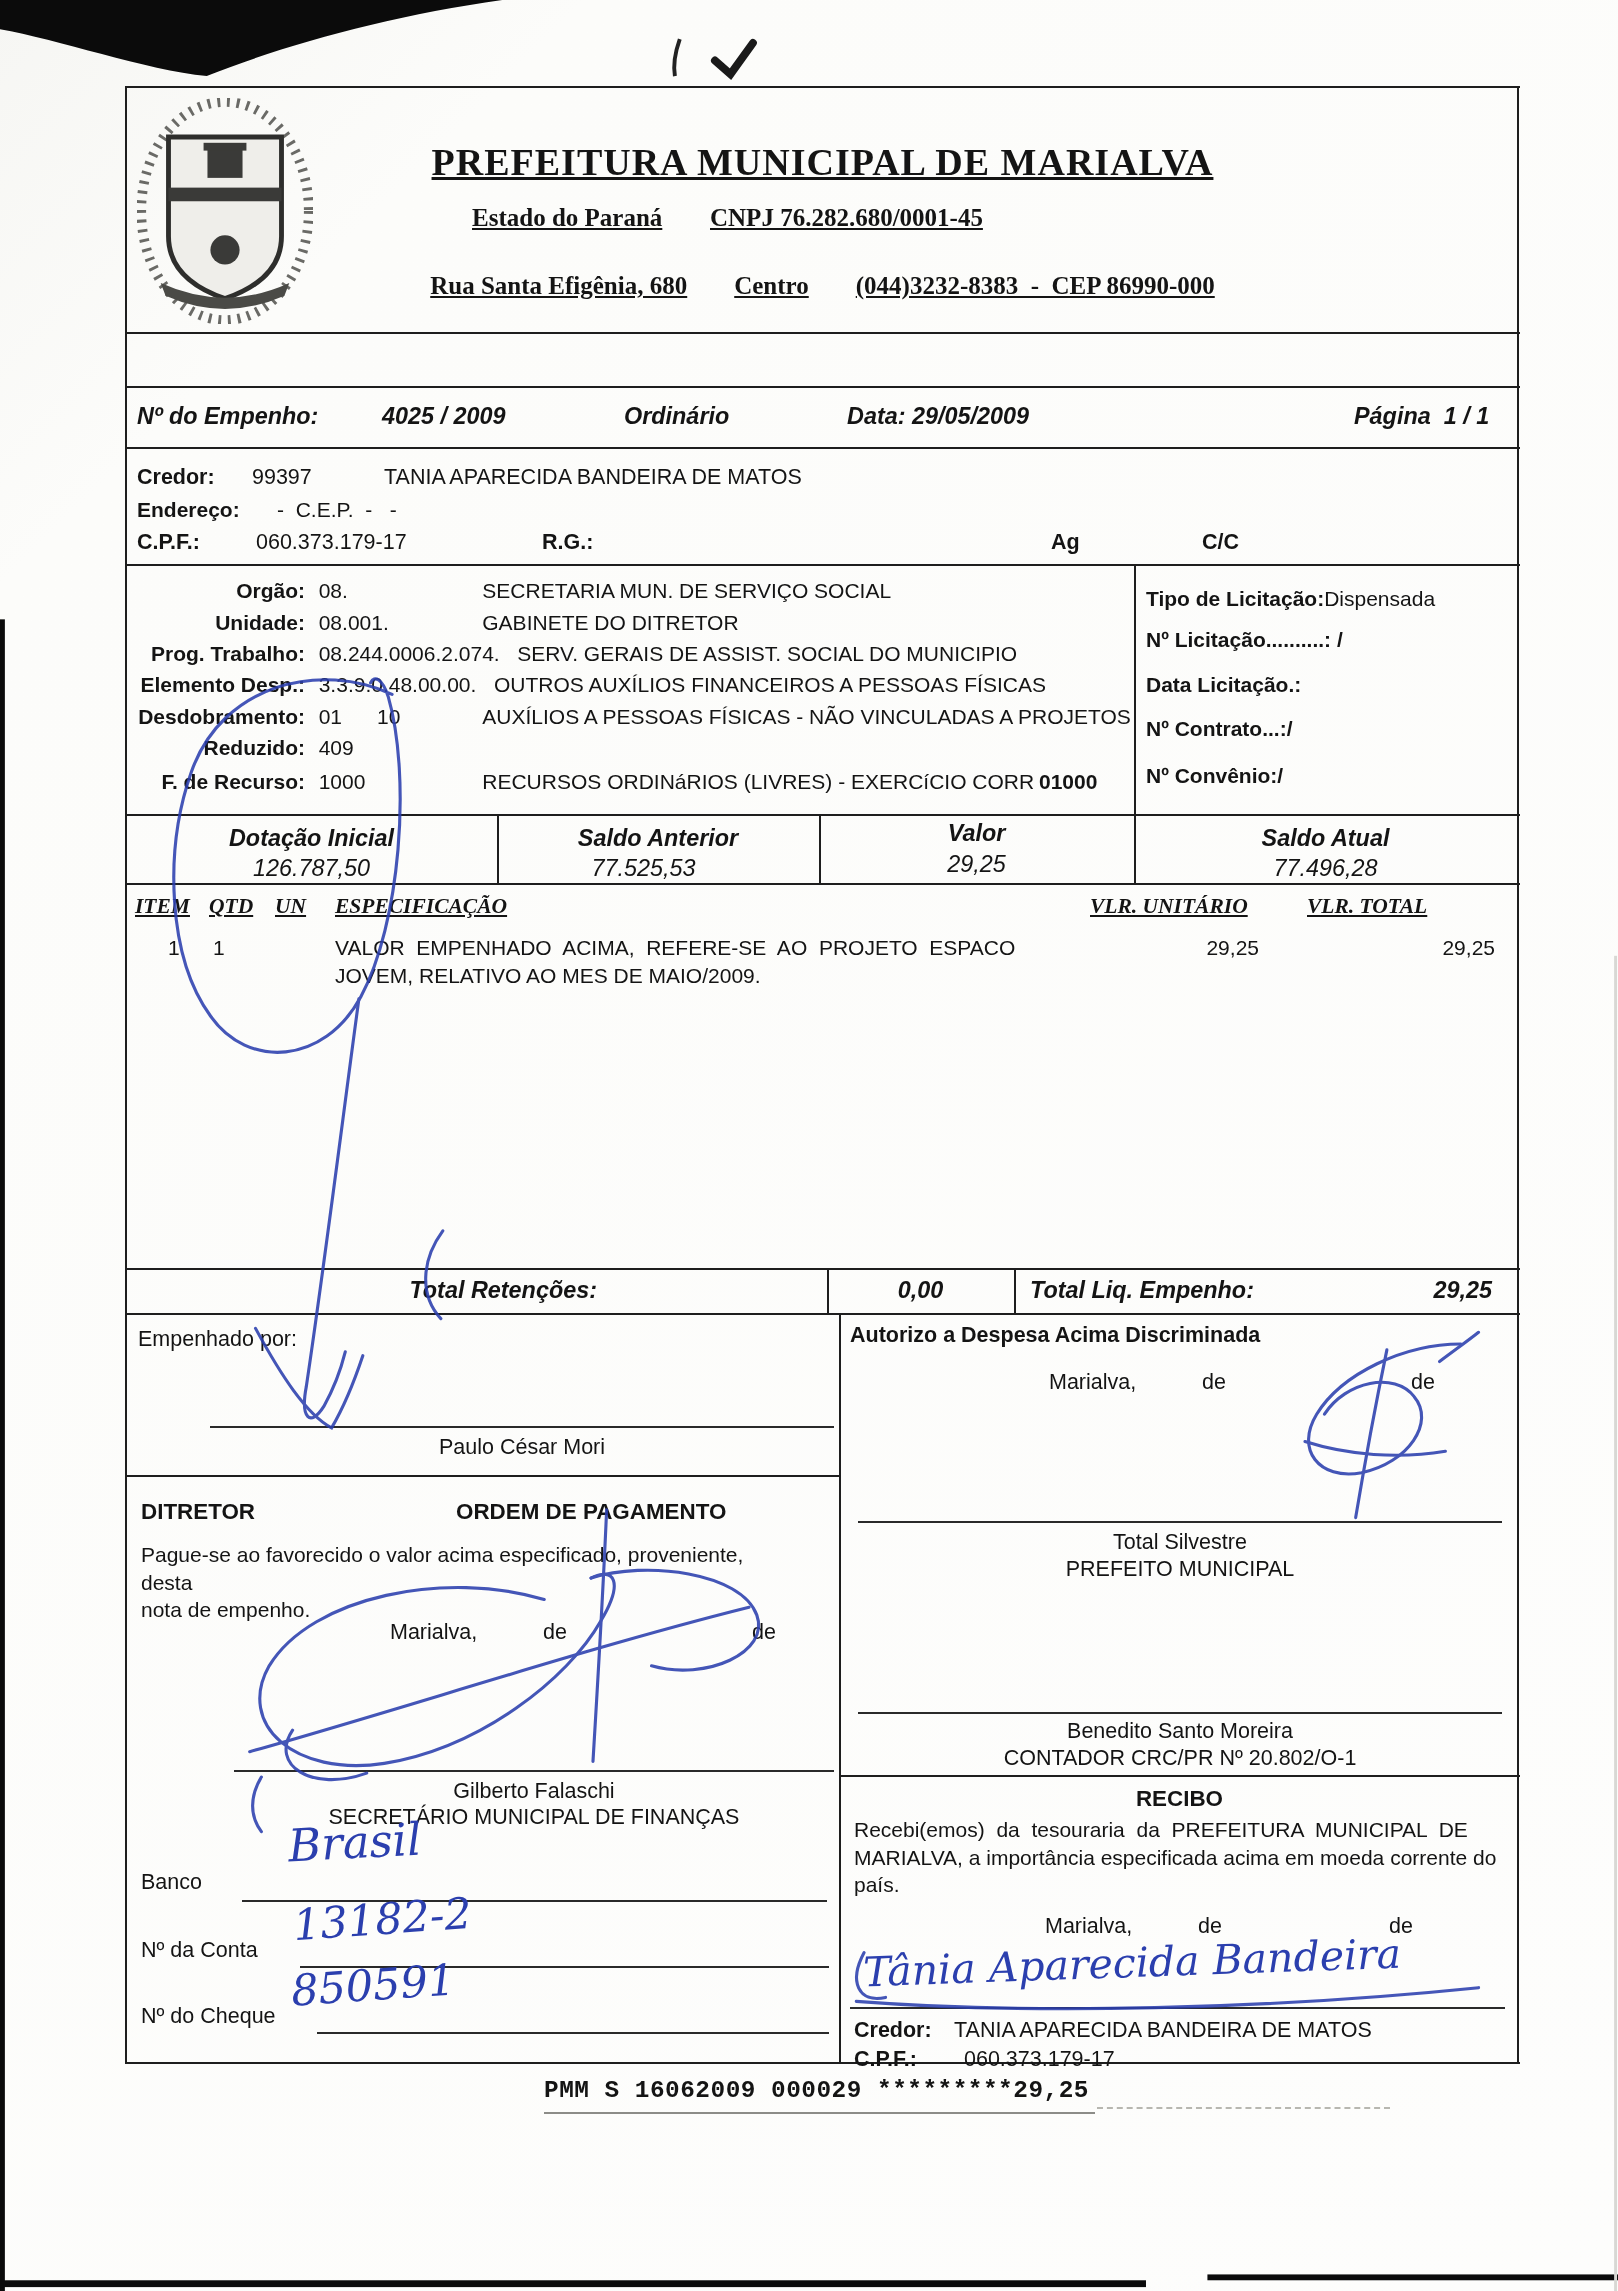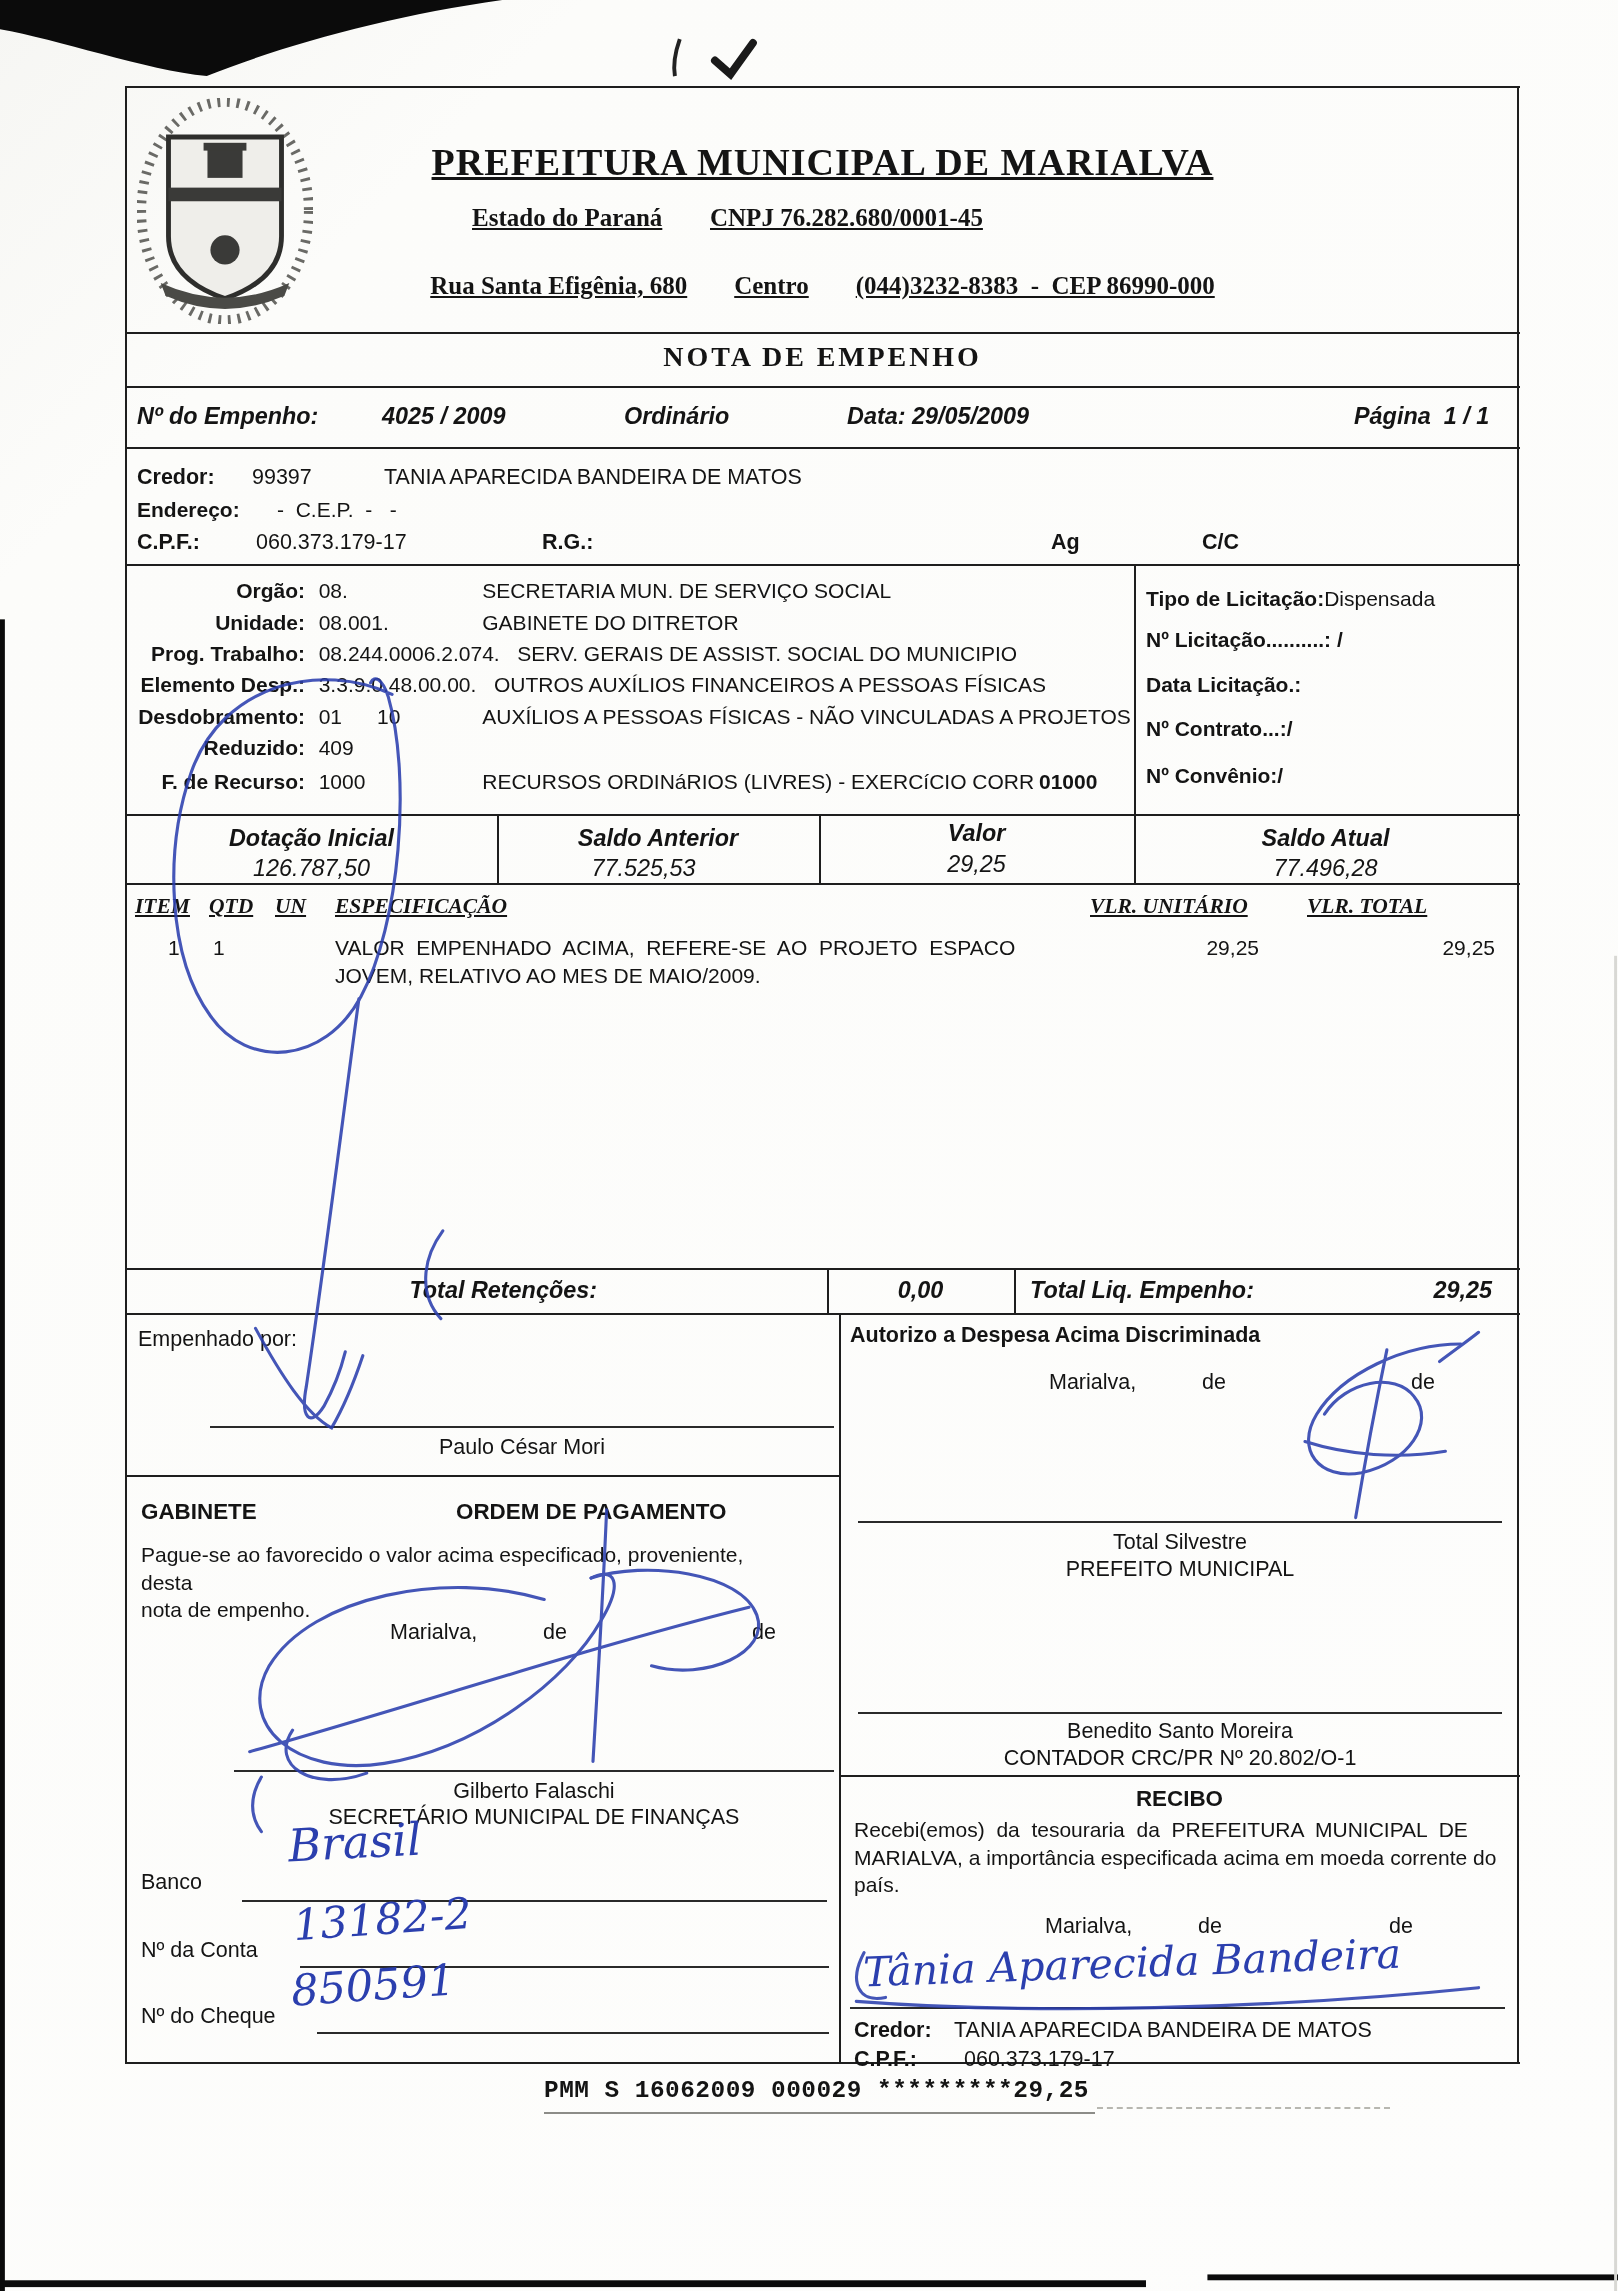--- a/index.html
+++ b/index.html
@@ -65,21 +65,20 @@
       <rect x="72" y="52" width="36" height="30" fill="#3a3a38"></rect>
       <rect x="68" y="46" width="44" height="8" fill="#3a3a38"></rect>
       <circle cx="90" cy="156" r="15" fill="#3a3a38"></circle>
       <path d="M24 190 Q90 220 156 190 l-5 13 Q90 230 29 203 Z" fill="#4a4a46"></path>
     </svg>
   </div>
   <div class="abs serif b u c" style="left:125px;top:140px;width:1395px;font-size:38px;letter-spacing:1px;">PREFEITURA MUNICIPAL DE MARIALVA</div>
   <div class="abs serif b u f26" style="left:472px;top:203px;">Estado do Paraná</div>
   <div class="abs serif b u f26" style="left:710px;top:203px;">CNPJ 76.282.680/0001-45</div>
   <div class="abs c" style="left:125px;top:271px;width:1395px;"><span class="serif b u f26 pre">Rua Santa Efigênia, 680</span><span class="serif b u f26 pre" style="margin-left:47px;">Centro</span><span class="serif b u f26 pre" style="margin-left:47px;">(044)3232-8383  -  CEP 86990-000</span></div>
-  <div class="abs serif b c" style="left:125px;top:341px;width:1395px;font-size:28px;letter-spacing:2.9px;">NOTA DE EMPENHO</div>
 
   <div class="abs b f24" style="left:137px;top:402px;">Nº do Empenho:</div>
   <div class="abs b f24" style="left:382px;top:402px;">4025 / 2009</div>
   <div class="abs b f24" style="left:624px;top:402px;">Ordinário</div>
   <div class="abs b f24" style="left:847px;top:402px;">Data: 29/05/2009</div>
   <div class="abs b f24 pre" style="left:1354px;top:402px;">Página  1 / 1</div>
 
   <div class="abs b f22" style="left:137px;top:464px;">Credor:</div>
   <div class="abs f22" style="left:252px;top:464px;">99397</div>
   <div class="abs f22" style="left:384px;top:464px;">TANIA APARECIDA BANDEIRA DE MATOS</div>
@@ -130,21 +129,21 @@
 
   <div class="abs b f24 r" style="left:293px;top:1276px;width:304px;">Total Retenções:</div>
   <div class="abs b f24 c" style="left:827px;top:1276px;width:187px;">0,00</div>
   <div class="abs b f24" style="left:1030px;top:1276px;">Total Liq. Empenho:</div>
   <div class="abs b f24 r" style="left:1383px;top:1276px;width:109px;">29,25</div>
 
   <div class="abs f22" style="left:138px;top:1326px;">Empenhado por:</div>
   <div class="hl thin" style="left:210px;top:1426px;width:624px;"></div>
   <div class="abs f22 c" style="left:210px;top:1434px;width:624px;">Paulo César Mori</div>
 
-  <div class="abs b f23" style="left:141px;top:1498px;">GABINETE</div>
+  <div class="abs b f23" style="left:141px;top:1498px;">DITRETOR</div>
   <div class="abs b f23" style="left:456px;top:1498px;">ORDEM DE PAGAMENTO</div>
   <div class="abs f21 prw" style="left:141px;top:1541px;width:649px;">Pague-se ao favorecido o valor acima especificado, proveniente, desta
 nota de empenho.</div>
   <div class="abs f22 pre" style="left:390px;top:1619px;">Marialva,           de                               de</div>
   <div class="hl thin" style="left:234px;top:1770px;width:600px;"></div>
   <div class="abs f22 c" style="left:234px;top:1804px;width:600px;">SECRETÁRIO MUNICIPAL DE FINANÇAS</div>
   <div class="abs f22 c" style="left:234px;top:1778px;width:600px;">Gilberto Falaschi</div>
 
   <div class="abs f22" style="left:141px;top:1869px;">Banco</div>
   <div class="hl thin" style="left:242px;top:1900px;width:585px;"></div>

